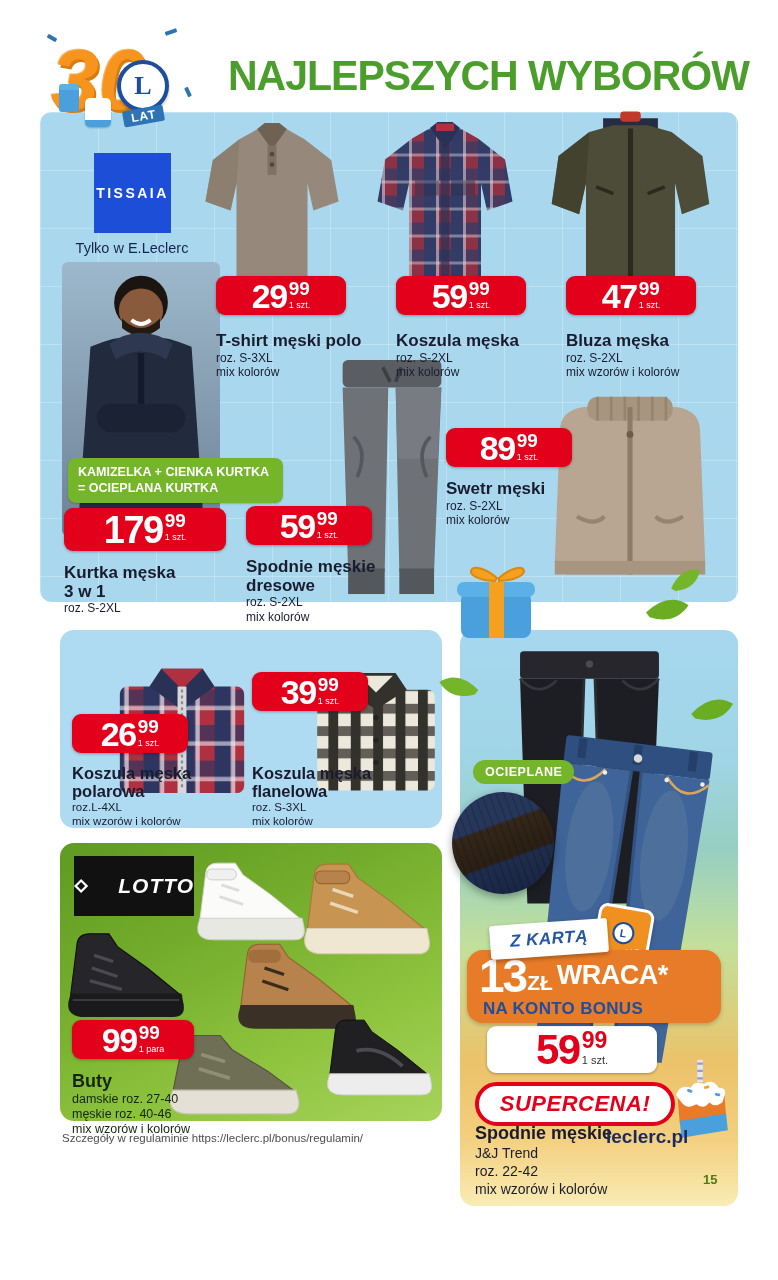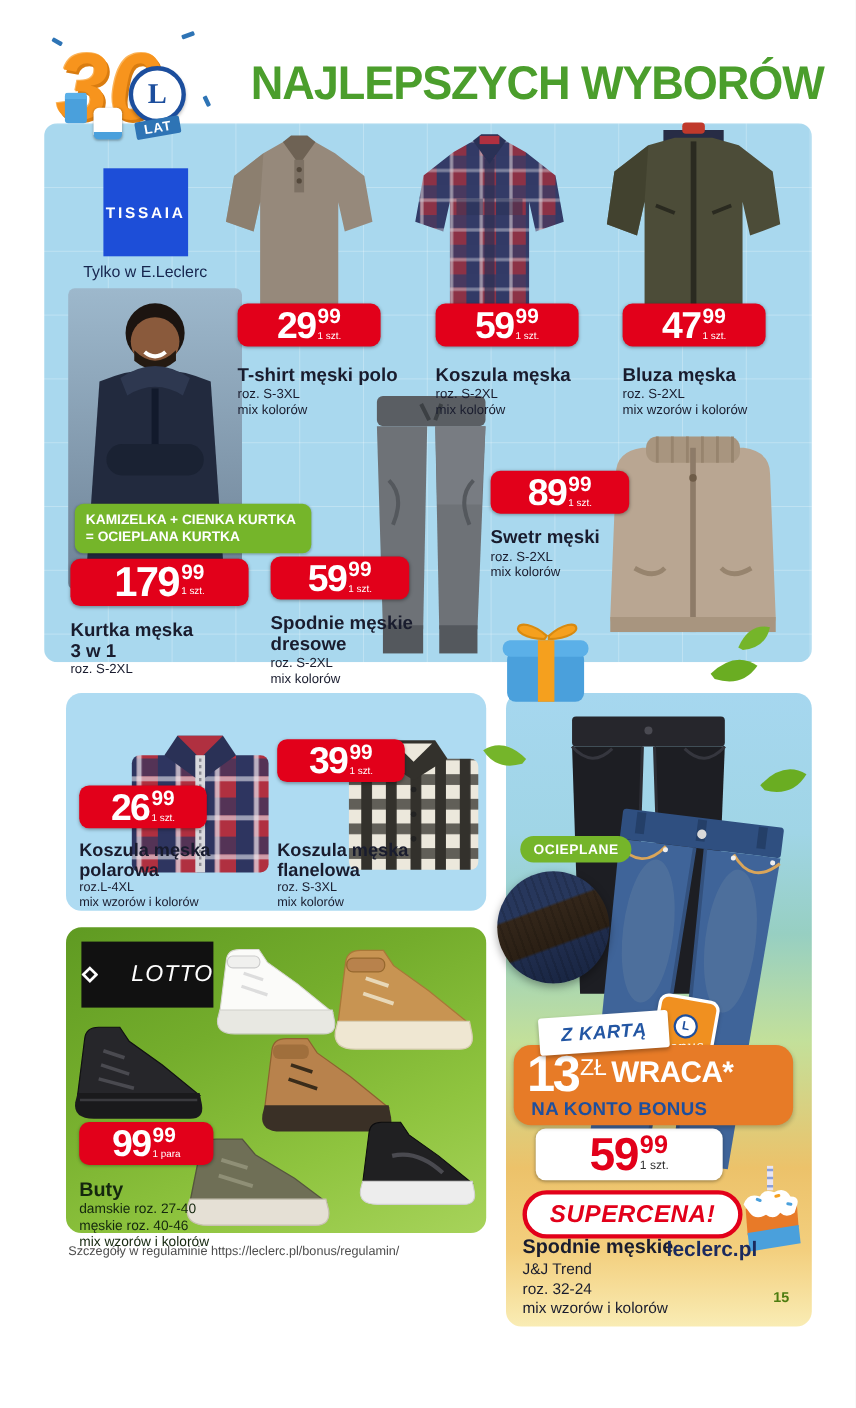--- a/index.html
+++ b/index.html
@@ -60,37 +60,37 @@
   .ociep{background:#75b52a;border-radius:14px;color:#fff;font-weight:bold;font-size:12.5px;
          padding:5px 12px;z-index:7;letter-spacing:.5px;}
 
   .tissaia{background:#1d4ed8;display:flex;align-items:center;justify-content:center;
            color:#fff;font-size:14px;font-weight:bold;letter-spacing:2.5px;z-index:4;}
   .tagline{font-size:14.5px;color:#16254e;text-align:center;z-index:4;}
 
   .manphoto{background:linear-gradient(180deg,#9db8cc,#6e8296);border-radius:6px;overflow:hidden;z-index:2;}
 
   .lottobox{background:#111;display:flex;align-items:center;justify-content:center;gap:6px;z-index:5;}
-  .lottotxt{color:#fff;font-weight:normal;font-style:italic;font-size:21px;letter-spacing:1px;margin-left:24px;}
+  .lottotxt{color:#fff;font-weight:bold;font-style:italic;font-size:21px;letter-spacing:1px;margin-left:24px;}
 
   .zkarta{background:#fff;color:#2356a3;font-weight:bold;font-style:italic;font-size:17px;
           display:flex;align-items:center;justify-content:center;transform:rotate(-4deg);
           box-shadow:0 2px 4px rgba(0,0,0,.3);z-index:8;letter-spacing:.5px;border-radius:3px;}
   .bonuscard{background:#f09020;border:3px solid #fff;border-radius:9px;transform:rotate(10deg);
              z-index:7;display:flex;flex-direction:column;align-items:center;justify-content:center;
              box-shadow:0 2px 4px rgba(0,0,0,.25);}
   .bonuscard .mini-l{width:18px;height:18px;border-radius:50%;background:#fff;border:2px solid #1c4e9d;
              color:#1c4e9d;font-weight:bold;font-size:11px;display:flex;align-items:center;justify-content:center;}
   .bonuscard .bonustxt{color:#fff;font-style:italic;font-size:13px;font-family:"DejaVu Serif",serif;
              transform:rotate(-12deg);margin-top:1px;}
   .cashback{background:#e77b27;border-radius:16px;color:#fff;padding:6px 10px 4px 12px;z-index:7;
             box-shadow:0 2px 4px rgba(0,0,0,.2);}
   .cb-row1{display:flex;align-items:flex-end;}
   .cb-amount{font-weight:bold;font-size:46px;line-height:.9;letter-spacing:-2px;}
-  .cb-cur{font-weight:normal;font-size:21px;line-height:1;margin:0 4px 16px 1px;}
+  .cb-cur{font-weight:bold;font-size:21px;line-height:1;margin:0 4px 4px 1px;}
   .cb-word{font-weight:bold;font-size:27px;line-height:1;margin-bottom:8px;letter-spacing:-.5px;}
   .cb-line2{color:#1d4f9e;font-weight:bold;font-size:17px;margin:2px 0 0 4px;letter-spacing:.3px;}
   .supercena{background:#fff;border:4px solid #e2001a;border-radius:24px;color:#e2001a;
              font-weight:bold;font-style:italic;font-size:22px;display:flex;align-items:center;
              justify-content:center;z-index:7;letter-spacing:.5px;}
   .circleinset{border-radius:50%;z-index:6;box-shadow:0 3px 8px rgba(0,0,0,.35);
       background:linear-gradient(160deg,#27375c 0%,#27375c 34%,#33261a 36%,#2a1f14 62%,#1f2c4c 64%,#16233f 100%);}
   .furlines{position:absolute;inset:0;border-radius:50%;
       background:repeating-linear-gradient(70deg,transparent 0 5px,rgba(0,0,0,.25) 5px 7px);opacity:.5;}
 
@@ -509,21 +509,21 @@
     <span class="pside">
         <span class="pcents">99</span>
         <span class="punit">1 szt.</span>
       </span>
   </div>
   <div class="abs supercena" style="left:475px;top:1082px;width:192px;height:36px">SUPERCENA!</div>
 
   <div class="abs plabel s4" style="left:475px;top:1124px;width:190px">
     <div class="bn">Spodnie męskie</div>
     <div class="sl">J&amp;J Trend</div>
-    <div class="sl">roz. 32-24</div>
+    <div class="sl">roz. 22-42</div>
     <div class="sl">mix wzorów i kolorów</div>
   </div>
 
   <div class="abs" style="left:668px;top:1058px;z-index:6">
     <svg width="66" height="88" viewBox="0 0 70 95">
       <rect x="31" y="2" width="6" height="24" fill="#e8e4f2"></rect>
       <path d="M31 6 H37 M31 14 H37 M31 22 H37" stroke="#8a9fd8" stroke-width="2.4"></path>
       <path d="M10 44 L60 36 L62 62 L12 70 Z" fill="#e87a28"></path>
       <path d="M8 40 Q12 28 24 32 Q28 24 38 28 Q48 22 54 32 Q64 32 60 42 L58 48 Q50 54 44 48 Q38 56 30 50 Q20 56 14 48 Z" fill="#fff"></path>
       <rect x="20" y="34" width="6" height="3" rx="1.5" fill="#4aa0dc" transform="rotate(20 23 35)"></rect>

